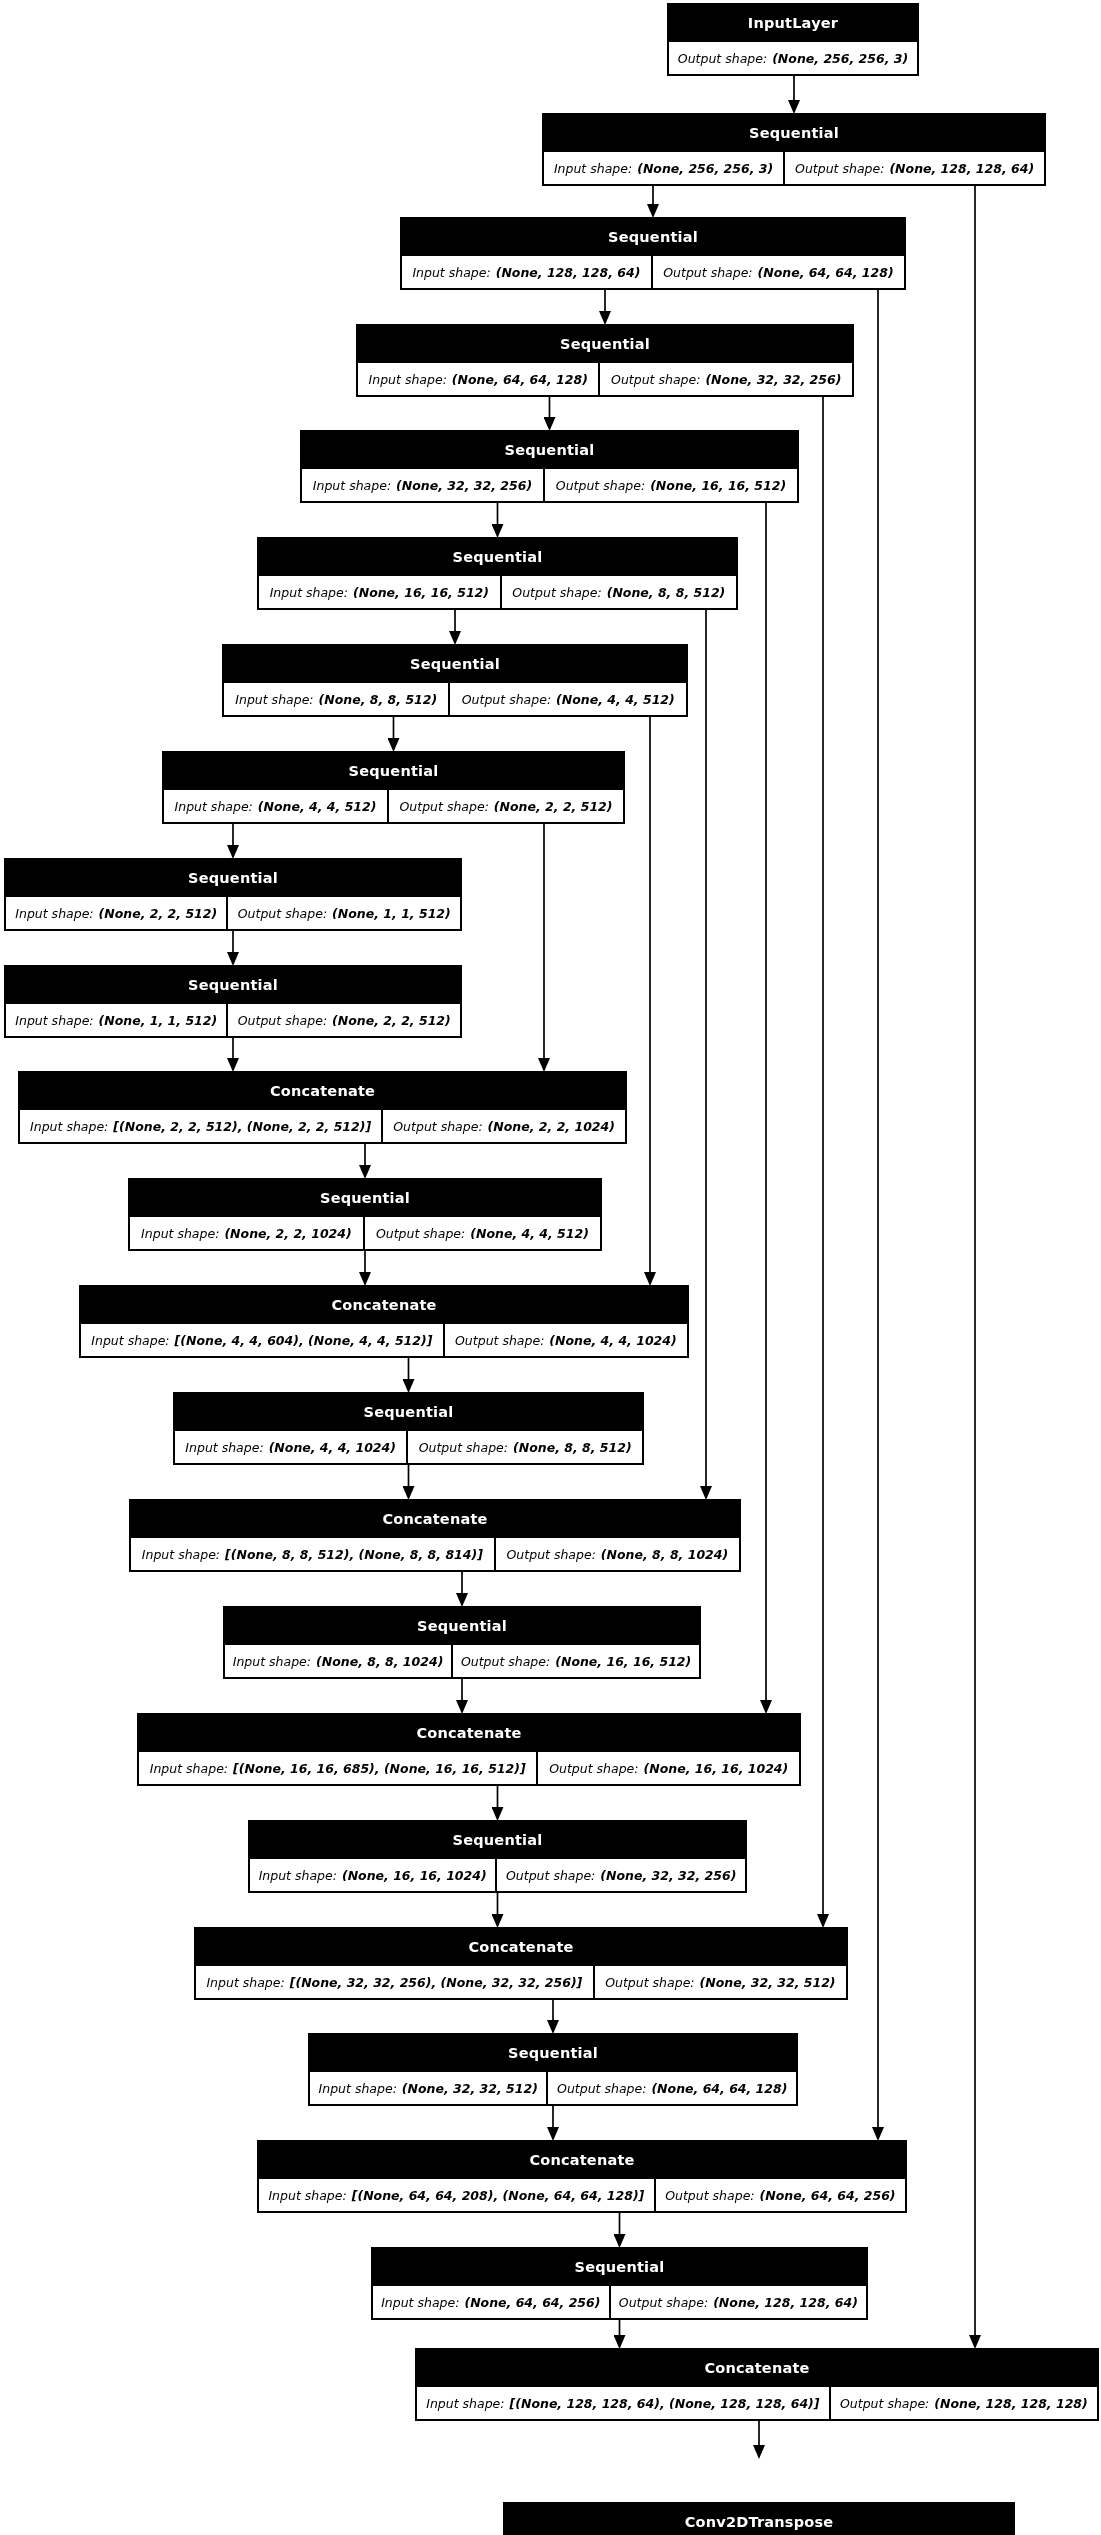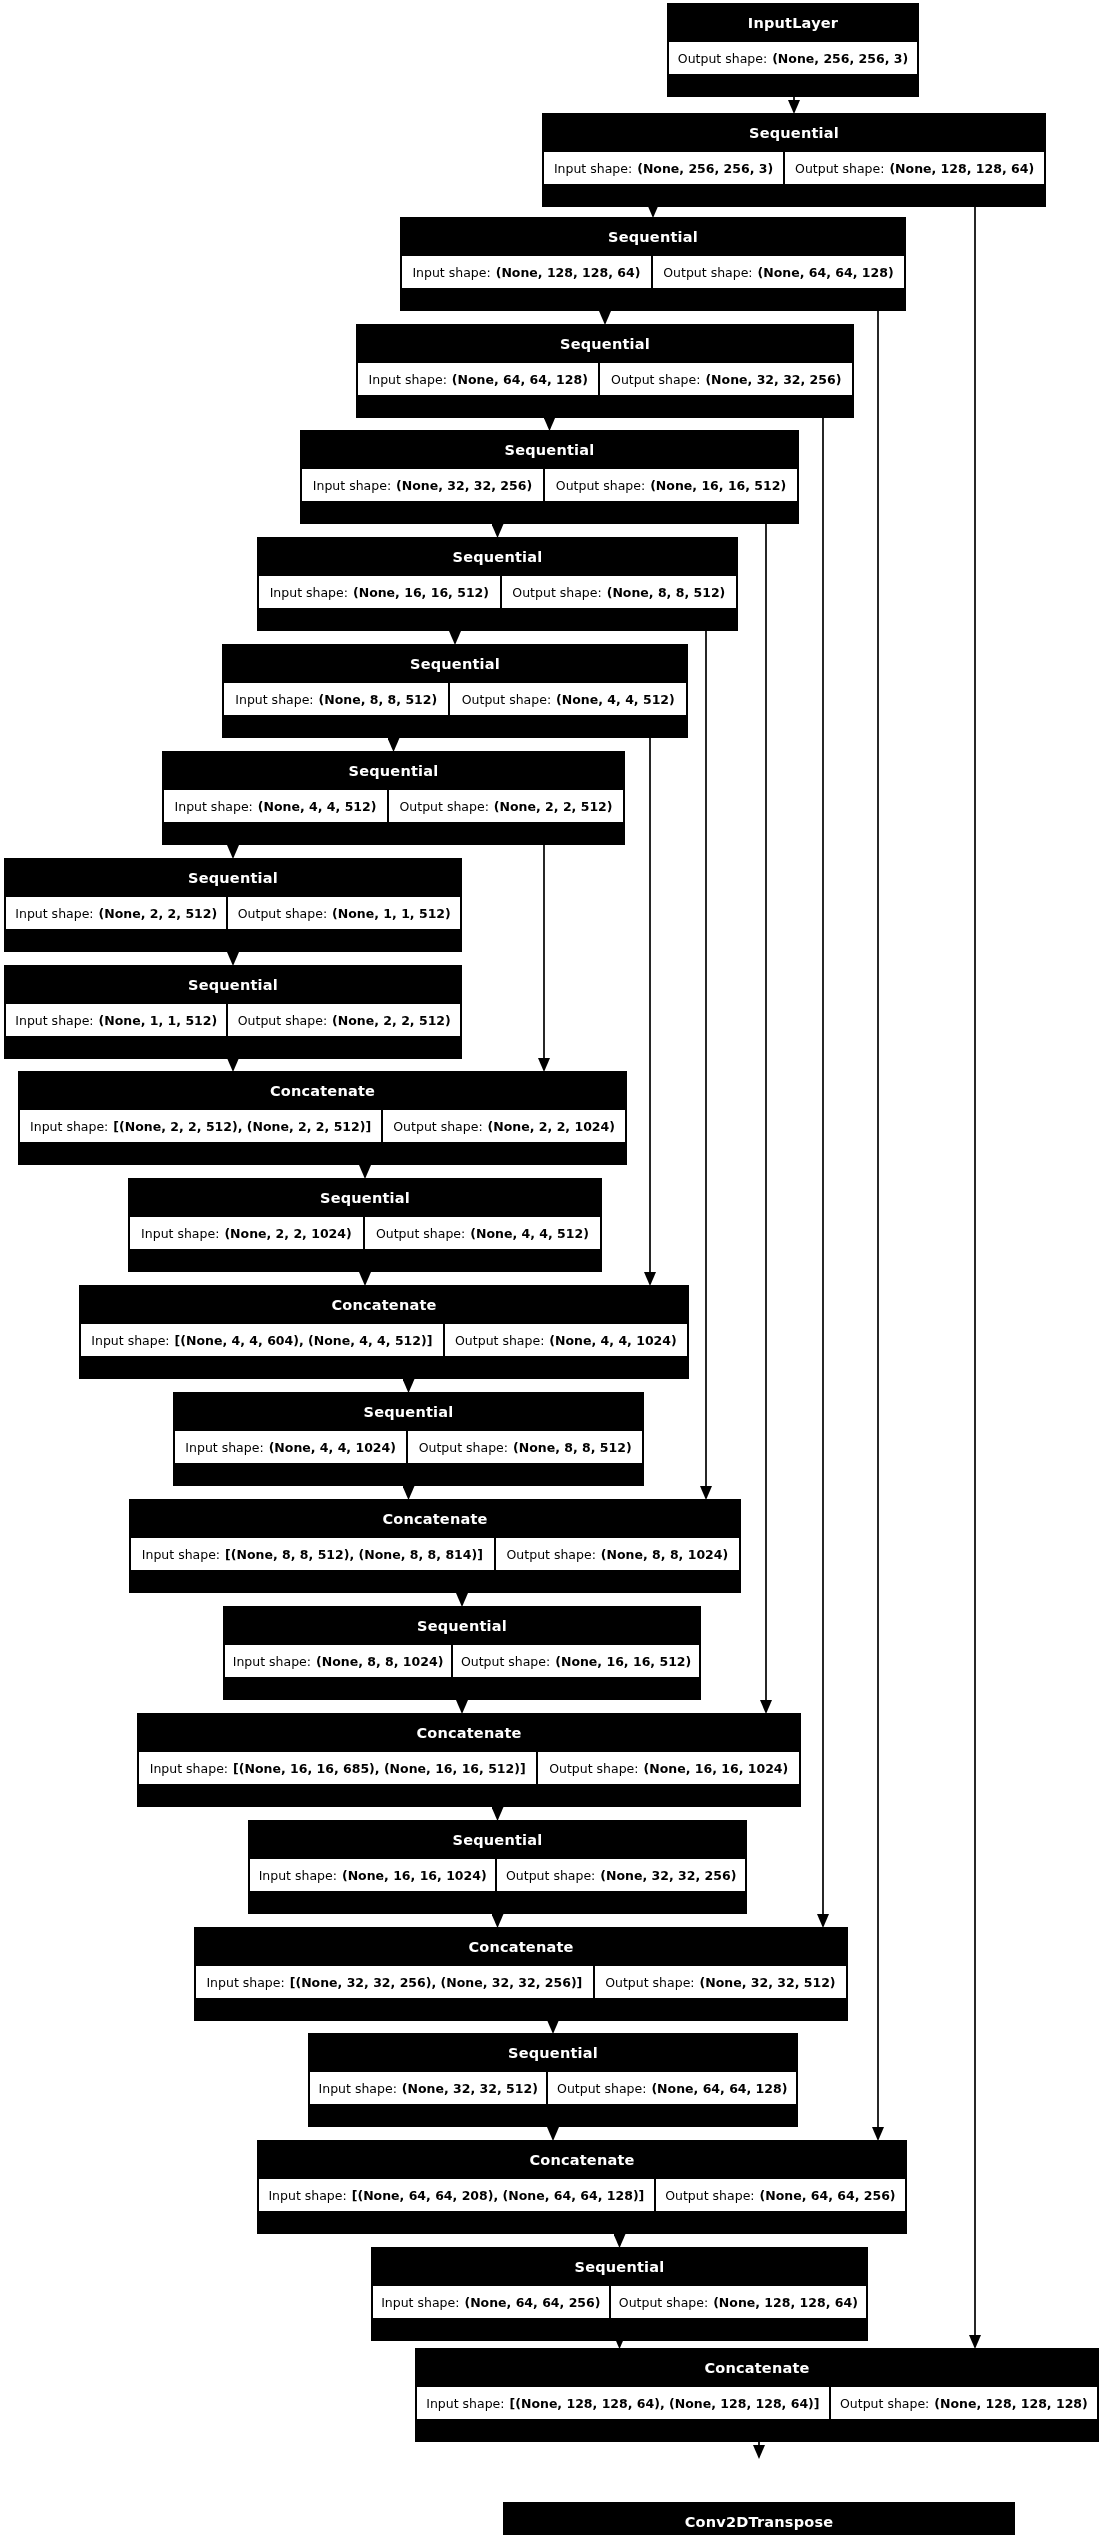--- a/index.html
+++ b/index.html
@@ -9,37 +9,38 @@
     background:#ffffff;
     font-family:"DejaVu Sans","Liberation Sans",sans-serif;
     overflow:hidden;
   }
   #edges{position:absolute;left:0;top:0;width:1101px;height:2535px;}
   .node{
     position:absolute;
     background:#000000;
     border:2px solid #000000;
     box-sizing:border-box;
-    height:94px;
+    height:73px;
   }
   .hdr{
     height:37px;line-height:37px;
     text-align:center;
     color:#ffffff;
     font-weight:bold;
     font-size:14.5px;
     letter-spacing:.2px;
     white-space:nowrap;
     overflow:hidden;
   }
   .body{
     display:flex;
     height:32px;
     gap:2px;
     background:#000000;
+    font-style:italic;
   }
   .cell{
     flex:1 1 auto;
     background:#ffffff;
     color:#000000;
     display:flex;
     align-items:center;
     justify-content:center;
     white-space:nowrap;
     font-size:12.5px;

